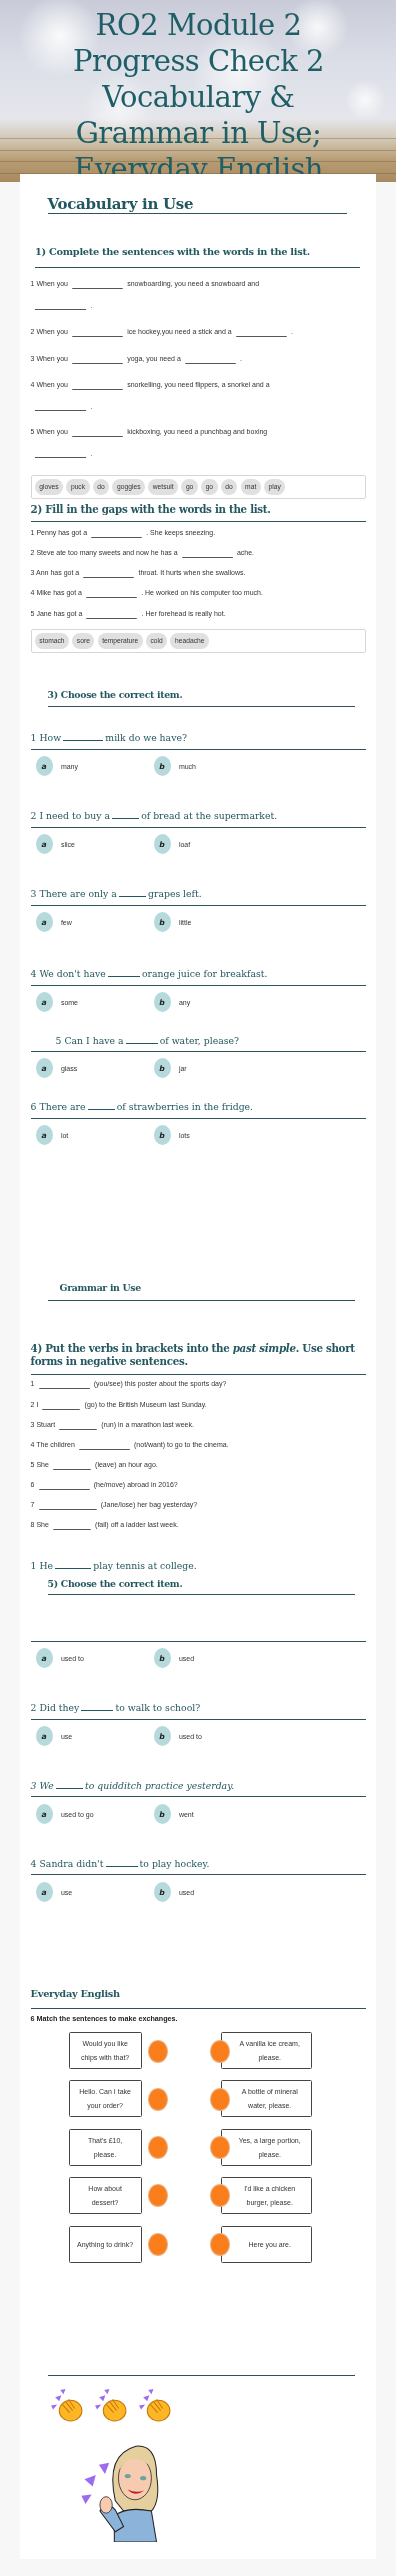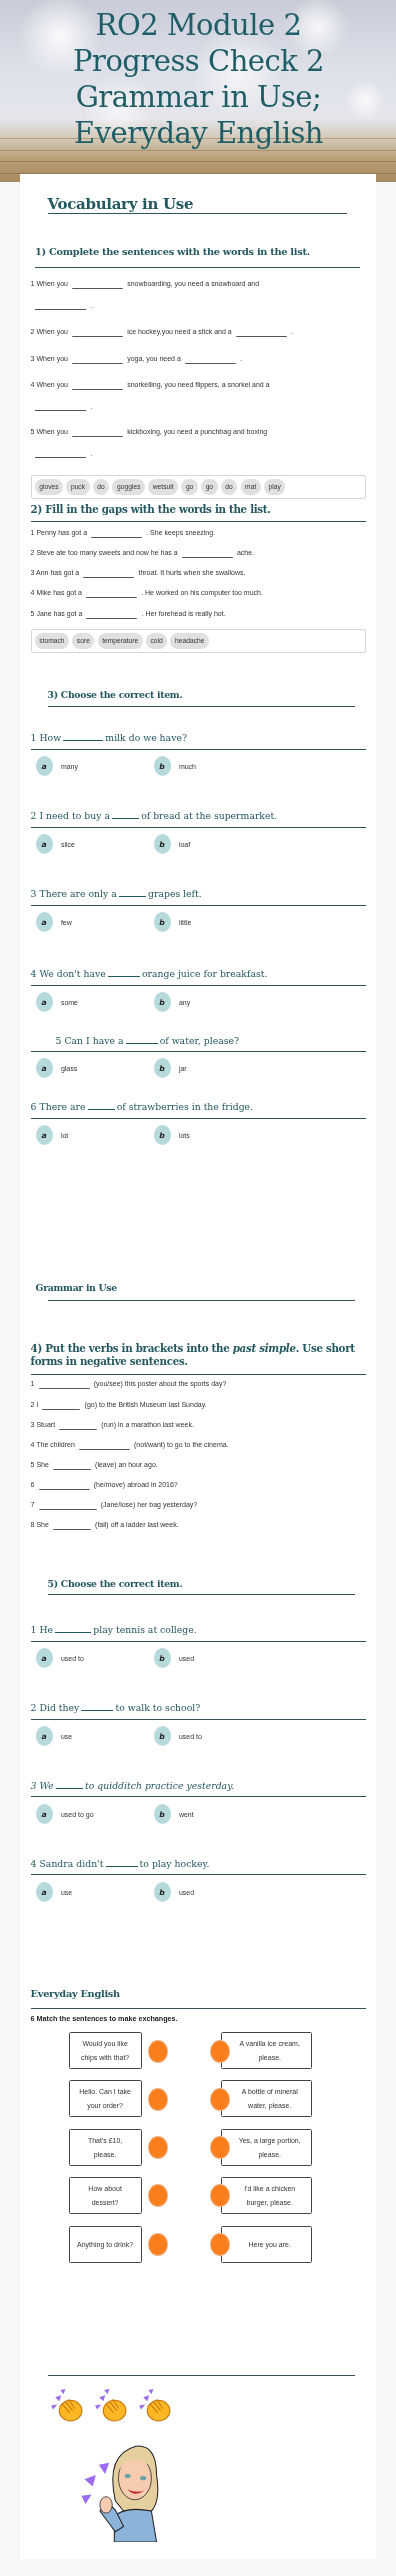--- a/index.html
+++ b/index.html
@@ -53,20 +53,21 @@
 <body>
 
 <div class="hero">
   <div class="plank" style="top:138px"></div>
   <div class="plank" style="top:150px"></div>
   <div class="plank" style="top:161px"></div>
   <div class="plank" style="top:173px"></div>
   <div class="hero-title">
     <div>RO2 Module 2</div>
     <div>Progress Check 2</div>
+    <div>Vocabulary &amp;</div>
     <div>Grammar in Use;</div>
     <div>Everyday English</div>
   </div>
 </div>
 
 <div class="card">
 
   <div class="sec-title" style="left:28px; top:20.7px; font-size:15px;">Vocabulary in Use</div>
   <div class="rule" style="left:28px; width:299px; top:39px;"></div>
 
@@ -218,21 +219,21 @@
       <div class="opt" style="left: 16px; top: 951px;">
         <span class="opt-badge">a</span>
         <span class="opt-label">lot</span>
       </div>
       <div class="opt" style="left: 134px; top: 951px;">
         <span class="opt-badge">b</span>
         <span class="opt-label">lots</span>
       </div>
     </div>
 
-  <div class="sec-title" style="left:16px; top:1108px; font-size:9.3px;">Grammar in Use</div>
+  <div class="sec-title" style="left:40px; top:1108px; font-size:9.3px;">Grammar in Use</div>
   <div class="rule" style="left:28px; width:307px; top:1126px;"></div>
 
   <div class="sec-title" style="left:11px; top:1168px; width:331px; white-space:normal; line-height:13.4px;">
     <span>4) Put the verbs in brackets into the </span><i>past simple</i><span>. Use short forms in negative sentences.</span>
   </div>
   <div class="rule" style="left:11px; width:335px; top:1200px;"></div>
   <div id="s4">
       <div class="line-row" style="top: 1206px;">
         <span>1</span>
         <span class="blank" style="width: 51px;"></span>
@@ -271,21 +272,21 @@
       <div class="line-row" style="top: 1347px;">
         <span>8 She</span>
         <span class="blank" style="width: 38px;"></span>
         <span>(fall) off a ladder last week.</span>
       </div>
     </div>
 
   <div class="sec-title" style="left:28px; top:1404px; font-size:9.3px;">5) Choose the correct item.</div>
   <div class="rule" style="left:28px; width:307px; top:1420px;"></div>
   <div id="s5">
-      <div class="q-title" style="top: 1450px;"><span>1 He</span><span class="ul" style="width: 36px;"></span><span>play tennis at college.</span></div>
+      <div class="q-title" style="top: 1386px;"><span>1 He</span><span class="ul" style="width: 36px;"></span><span>play tennis at college.</span></div>
       <div class="rule" style="left: 11px; width: 335px; top: 1467px;"></div>
       <div class="opt" style="left: 16px; top: 1474px;">
         <span class="opt-badge">a</span>
         <span class="opt-label">used to</span>
       </div>
       <div class="opt" style="left: 134px; top: 1474px;">
         <span class="opt-badge">b</span>
         <span class="opt-label">used</span>
       </div>
       <div class="q-title" style="top: 1528px;"><span>2 Did they</span><span class="ul" style="width: 32px;"></span><span>to walk to school?</span></div>

